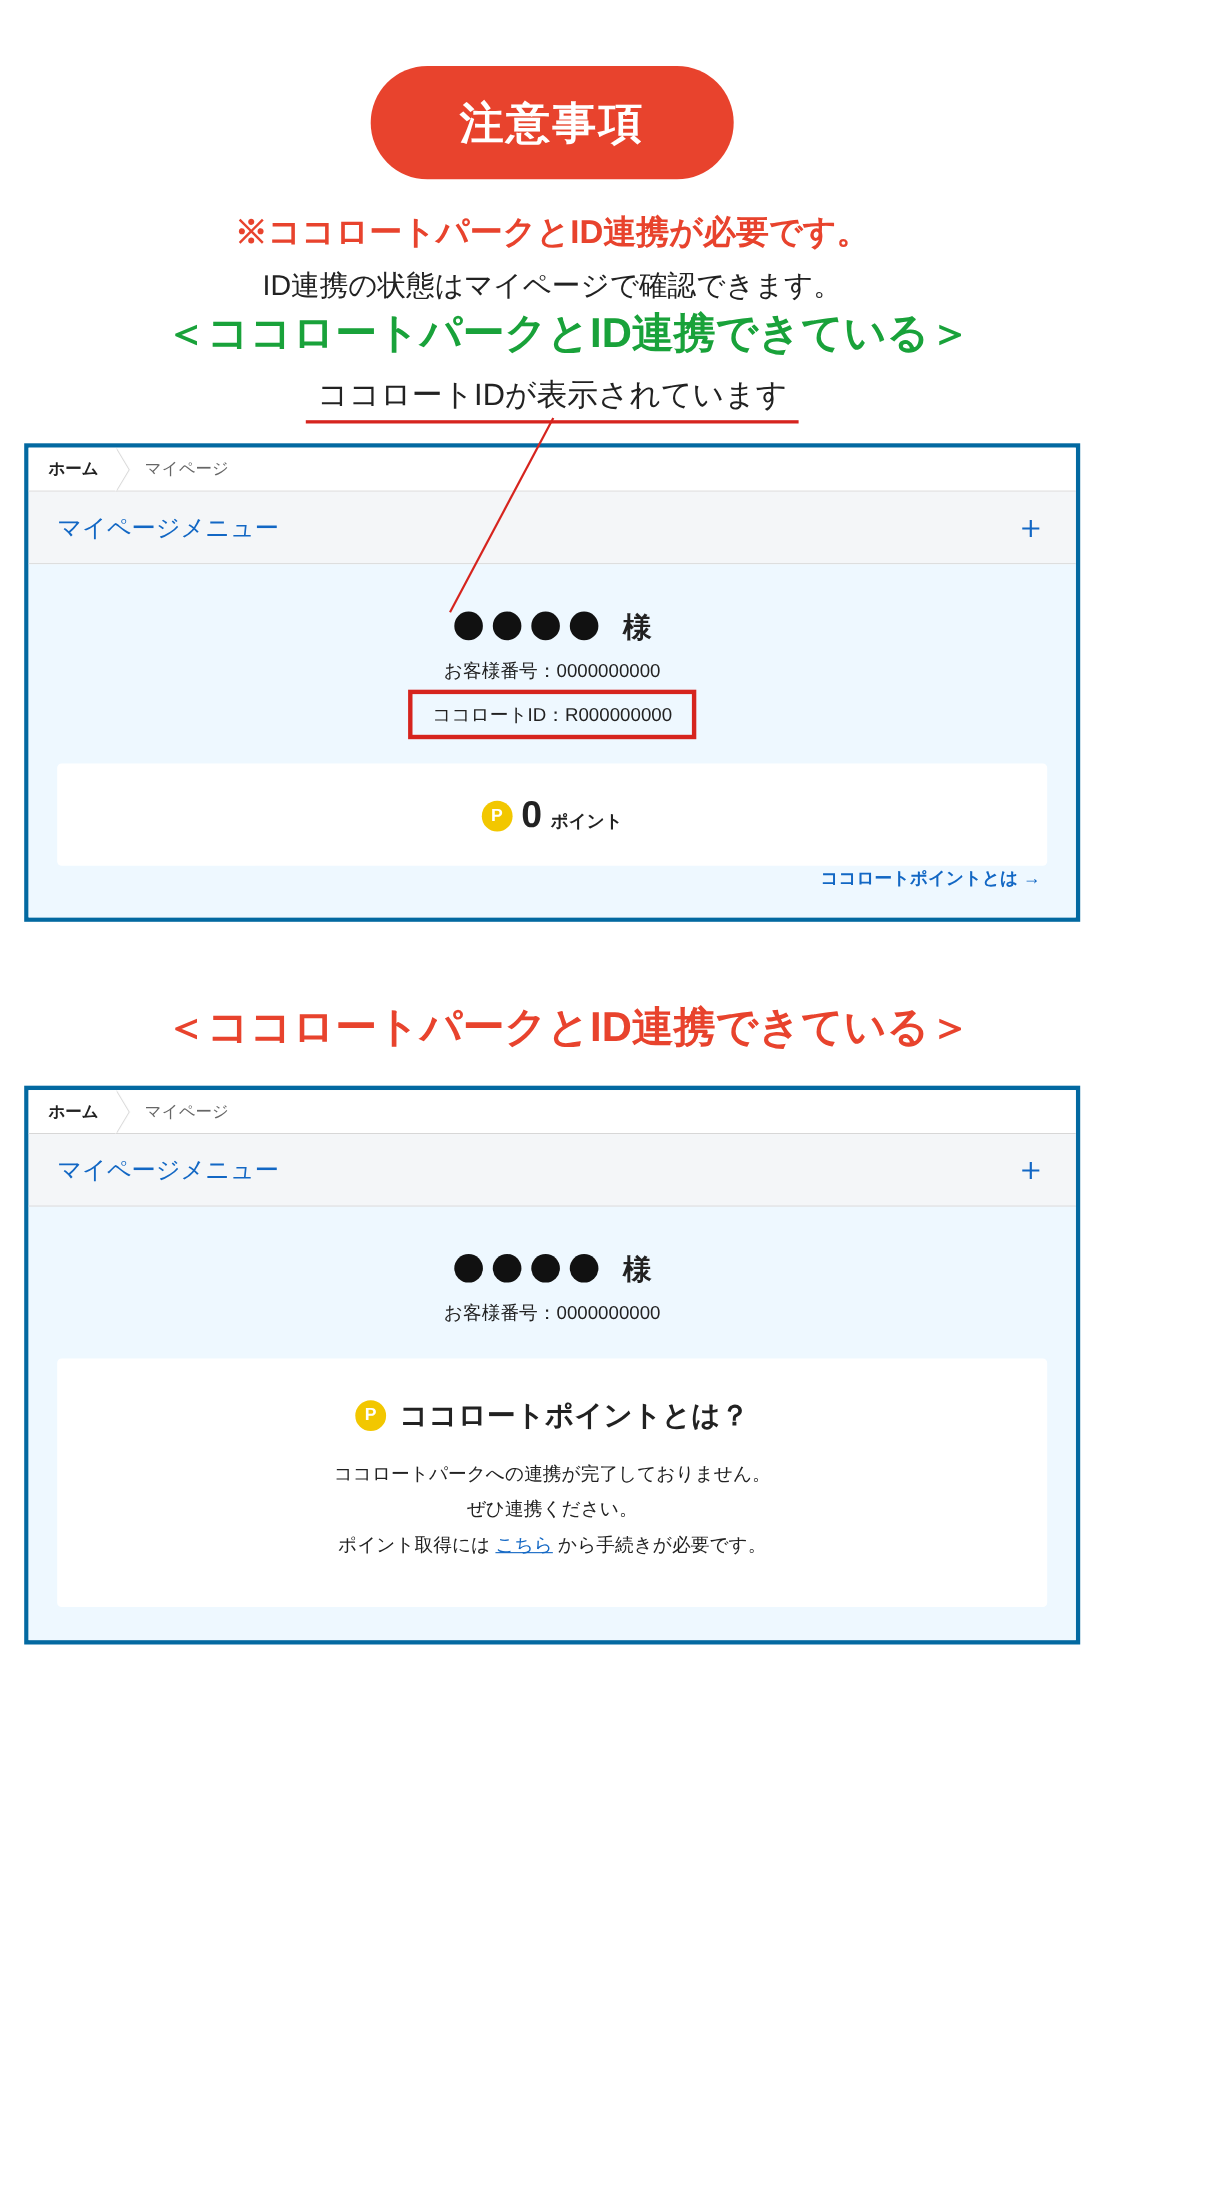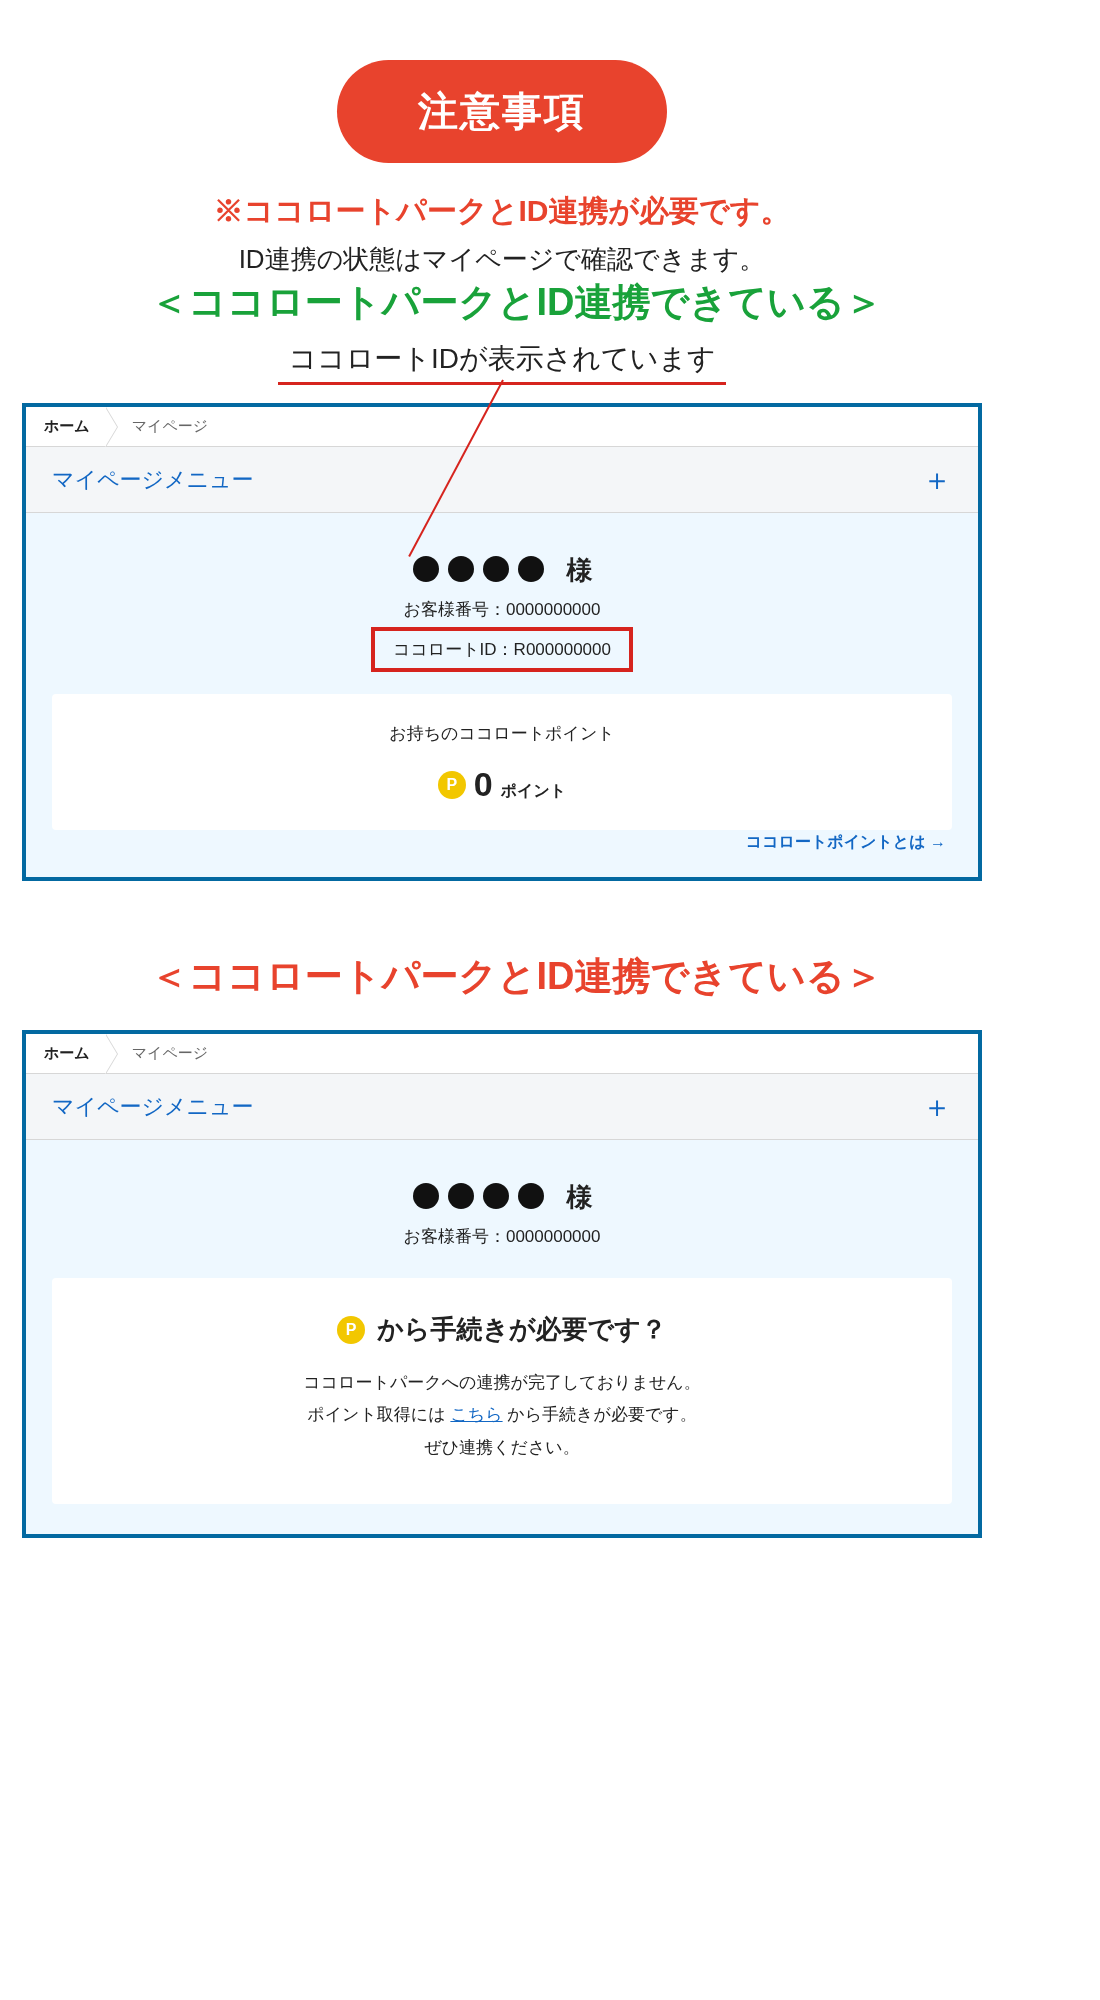--- a/index.html
+++ b/index.html
@@ -240,21 +240,20 @@
       </div>
       <div class="cust-num">
         <span>お客様番号：</span><span>0000000000</span>
       </div>
       <div class="id-box">
         <span class="red-frame">
           <span class="id-row"><span>ココロートID：</span><span>R000000000</span></span>
         </span>
       </div>
       <div class="card">
-        <div class="card-title-sm">お持ちのココロートポイント</div>
         <div class="points-row">
           <span class="p-badge">P</span>
           <span class="points-val">0</span>
           <span class="points-unit">ポイント</span>
         </div>
       </div>
       <div class="link-row">
         <a href="#" class="link-bl">ココロートポイントとは →</a>
       </div>
     </div>
@@ -278,26 +277,26 @@
         <span class="dot"></span>
         <span class="dot"></span>
         <span class="sama">様</span>
       </div>
       <div class="cust-num" style="margin-bottom:30px;">
         <span>お客様番号：</span><span>0000000000</span>
       </div>
       <div class="nl-card">
         <div class="nl-head">
           <span class="p-badge">P</span>
-          <span>から手続きが必要です？</span>
+          <span>ココロートポイントとは？</span>
         </div>
         <div class="nl-text">
           <div>ココロートパークへの連携が完了しておりません。</div>
+          <div>ぜひ連携ください。</div>
           <div>
             <span>ポイント取得には </span><a href="#">こちら</a><span> から手続きが必要です。</span>
           </div>
-          <div>ぜひ連携ください。</div>
         </div>
       </div>
     </div>
   </div>
 
 </div>
 
 </body></html>

